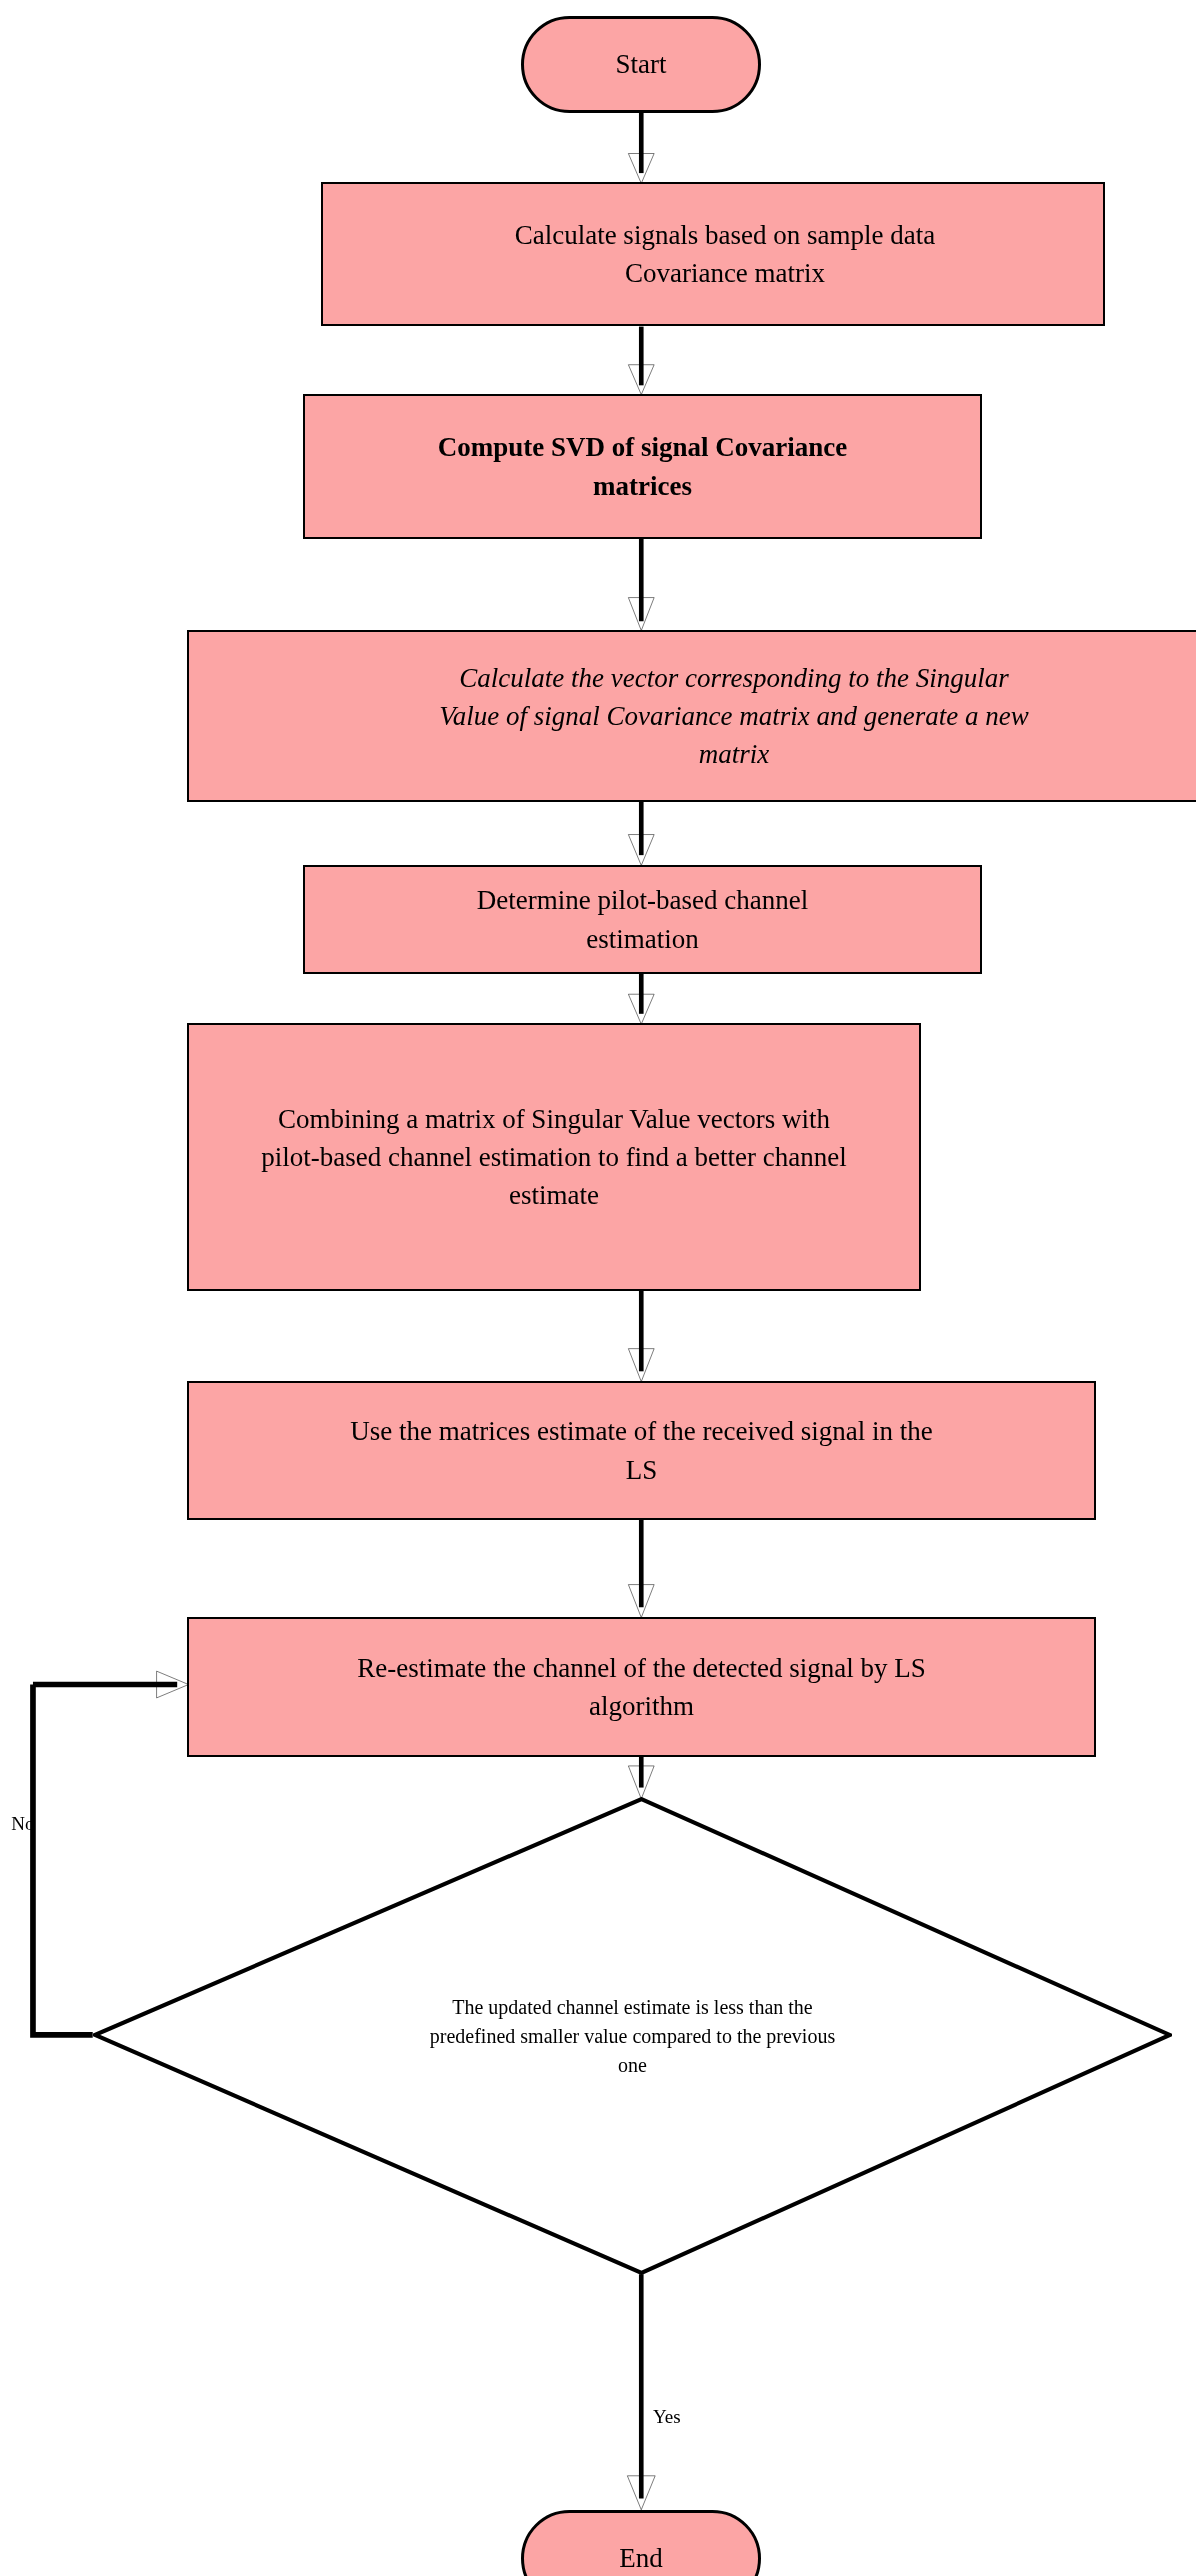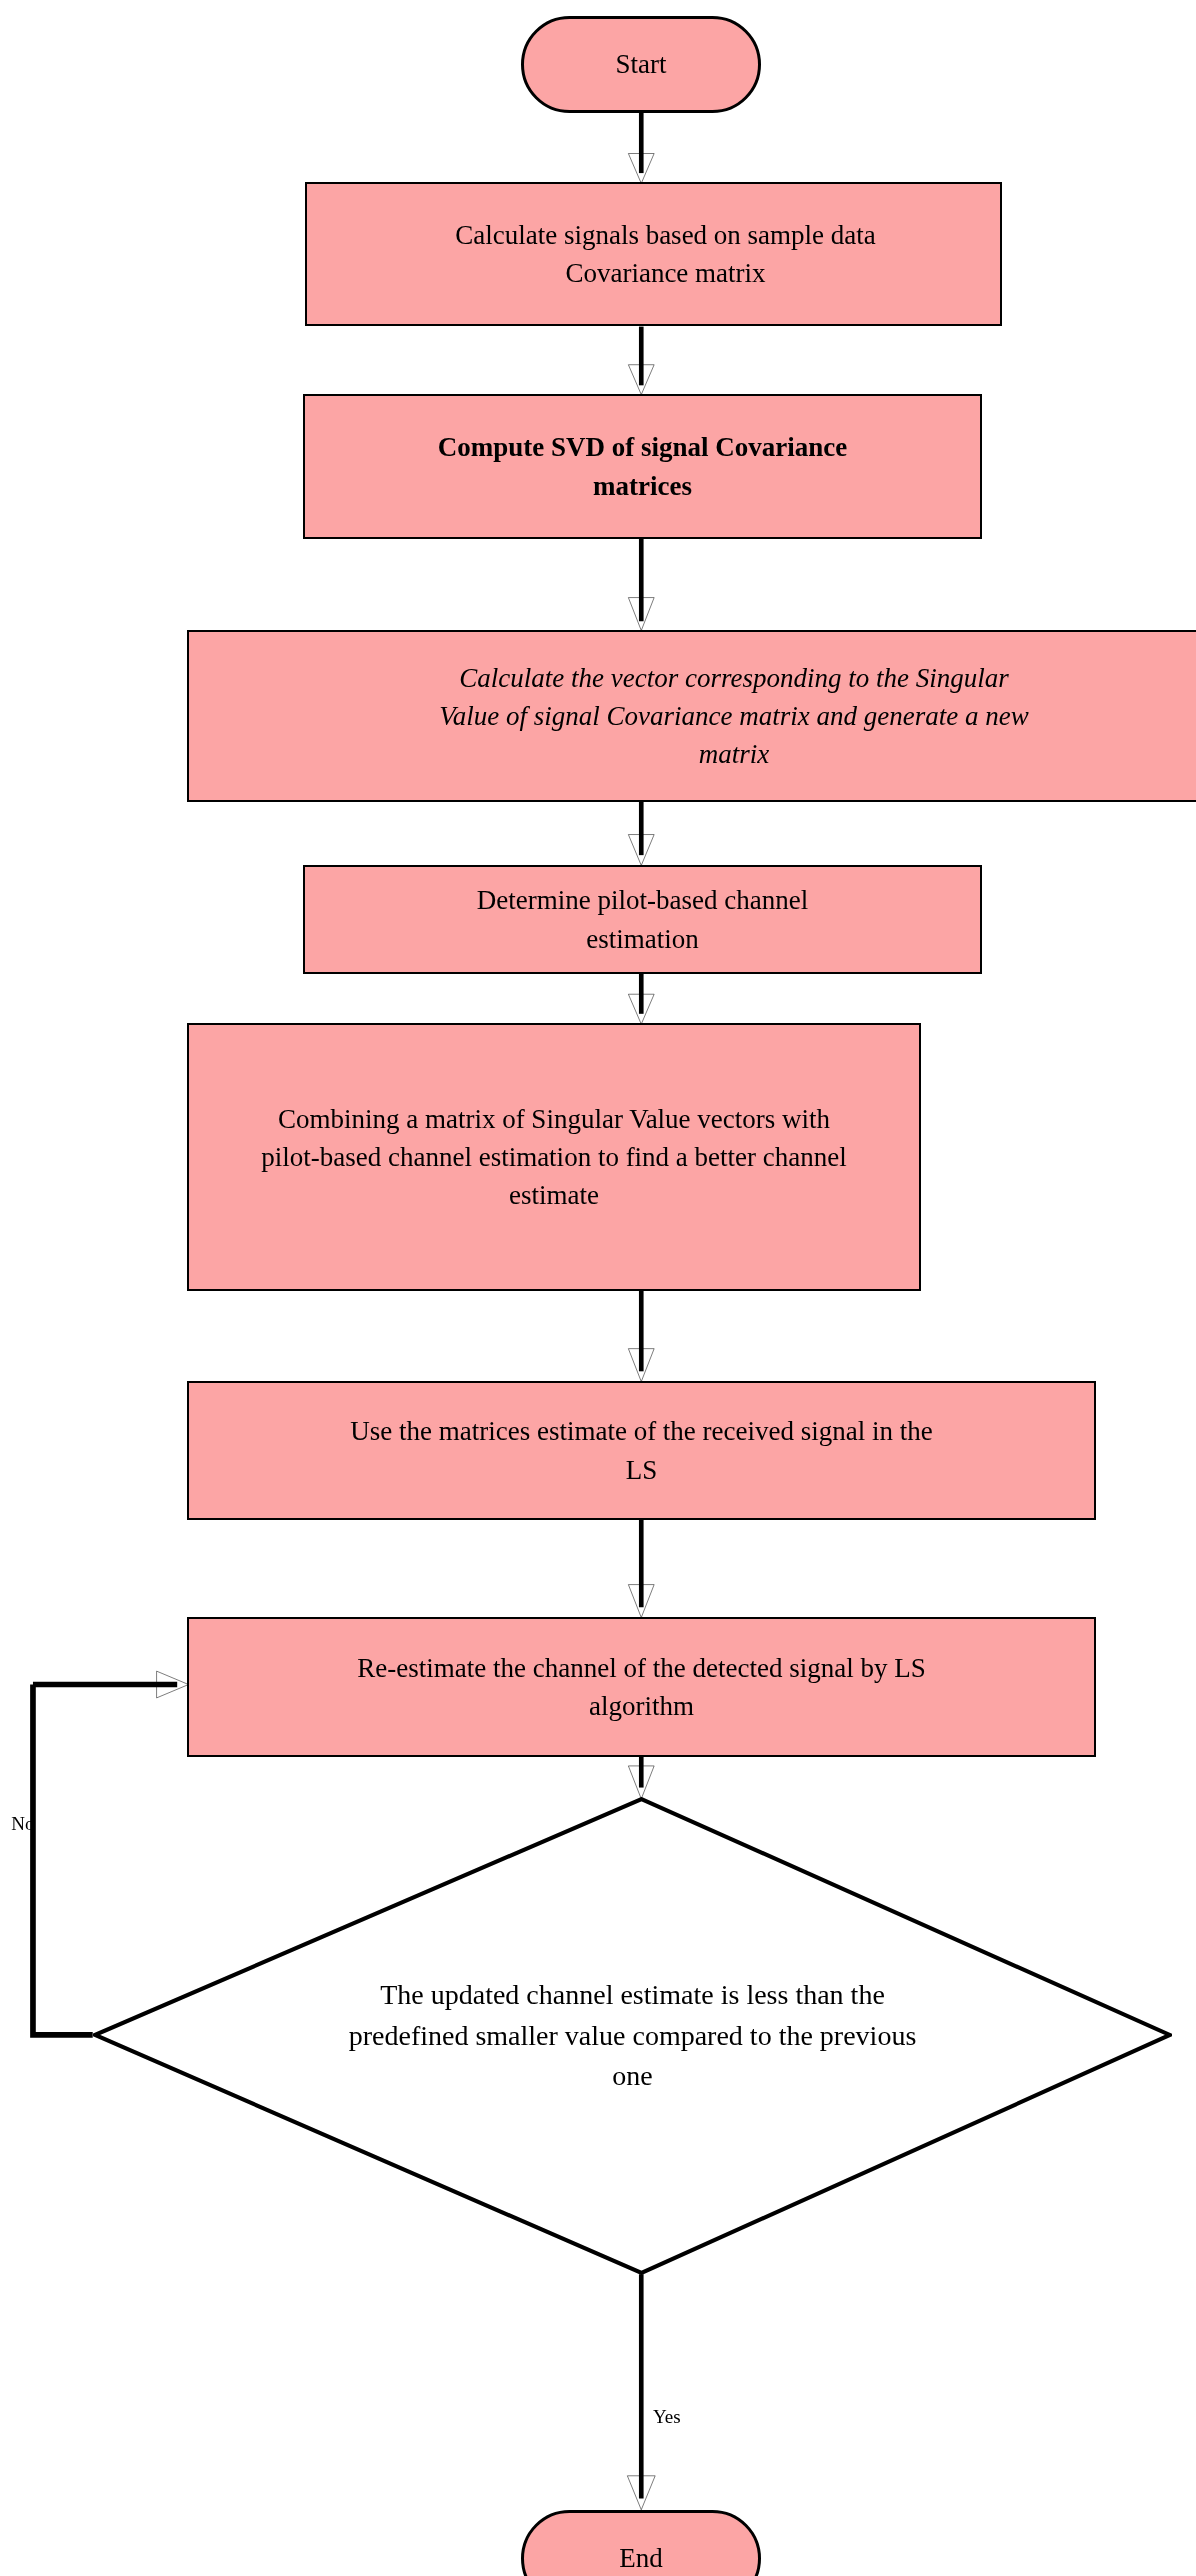--- a/index.html
+++ b/index.html
@@ -71,21 +71,21 @@
     position: absolute;
     left: 0;
     top: 0;
     width: 100%;
     height: 100%;
     display: flex;
     align-items: center;
     justify-content: center;
     text-align: center;
     color: #000000;
-    font-size: 28px;
+    font-size: 20px;
     line-height: 1.45;
   }
   .diamond-text .label {
     display: block;
     width: 58%;
     white-space: pre-line;
   }
 </style>
 </head>
 <body>
@@ -123,21 +123,21 @@
     <polygon points="366,3270 304,3244 304,3296" fill="#000000" stroke="none"></polygon>
 
     <line x1="1245" y1="4415" x2="1245" y2="4850" stroke-width="9"></line>
     <polygon points="1245,4872 1218,4806 1272,4806" fill="#000000" stroke="none"></polygon>
   </svg>
 
   <div class="node terminator fs-big" style="left:521px; top:15.5px; width:240px; height:97px;">
     <span class="label">Start</span>
   </div>
 
-  <div class="node process fs-big" style="left:305px; top:182px; width:697px; height:144px;padding-left:24px;">
+  <div class="node process fs-big" style="left:321px; top:182px; width:784px; height:144px;padding-left:24px;">
     <span class="label">Calculate signals based on sample data
 Covariance matrix</span>
   </div>
 
   <div class="node process fs-big" style="left:303px; top:394px; width:679px; height:145px;font-weight:bold;">
     <span class="label">Compute SVD of signal Covariance
 matrices</span>
   </div>
 
   <div class="node process fs-big" style="left:187px; top:630px; width:1094px; height:172px;font-style:italic;">

